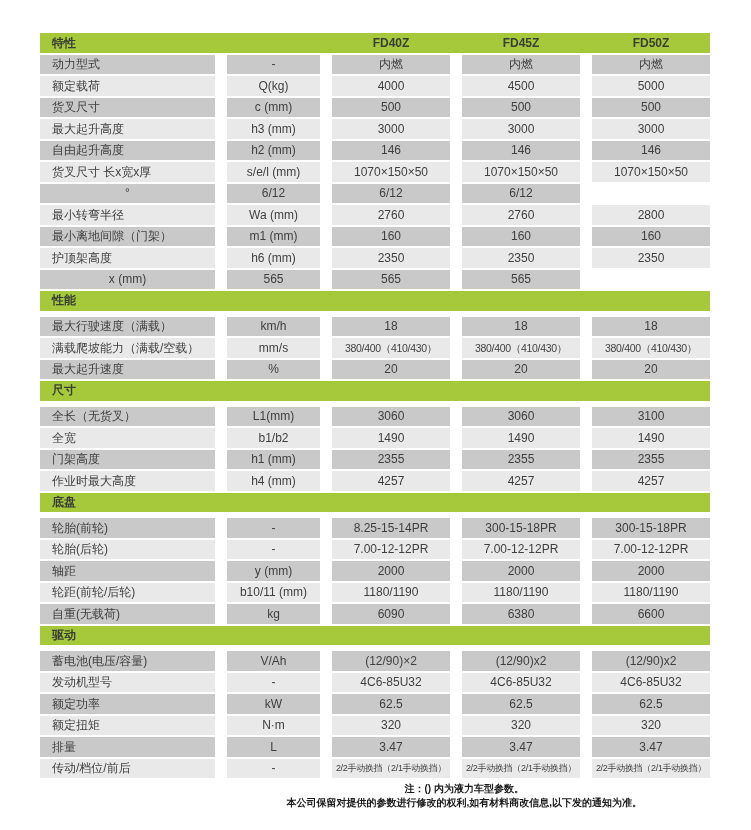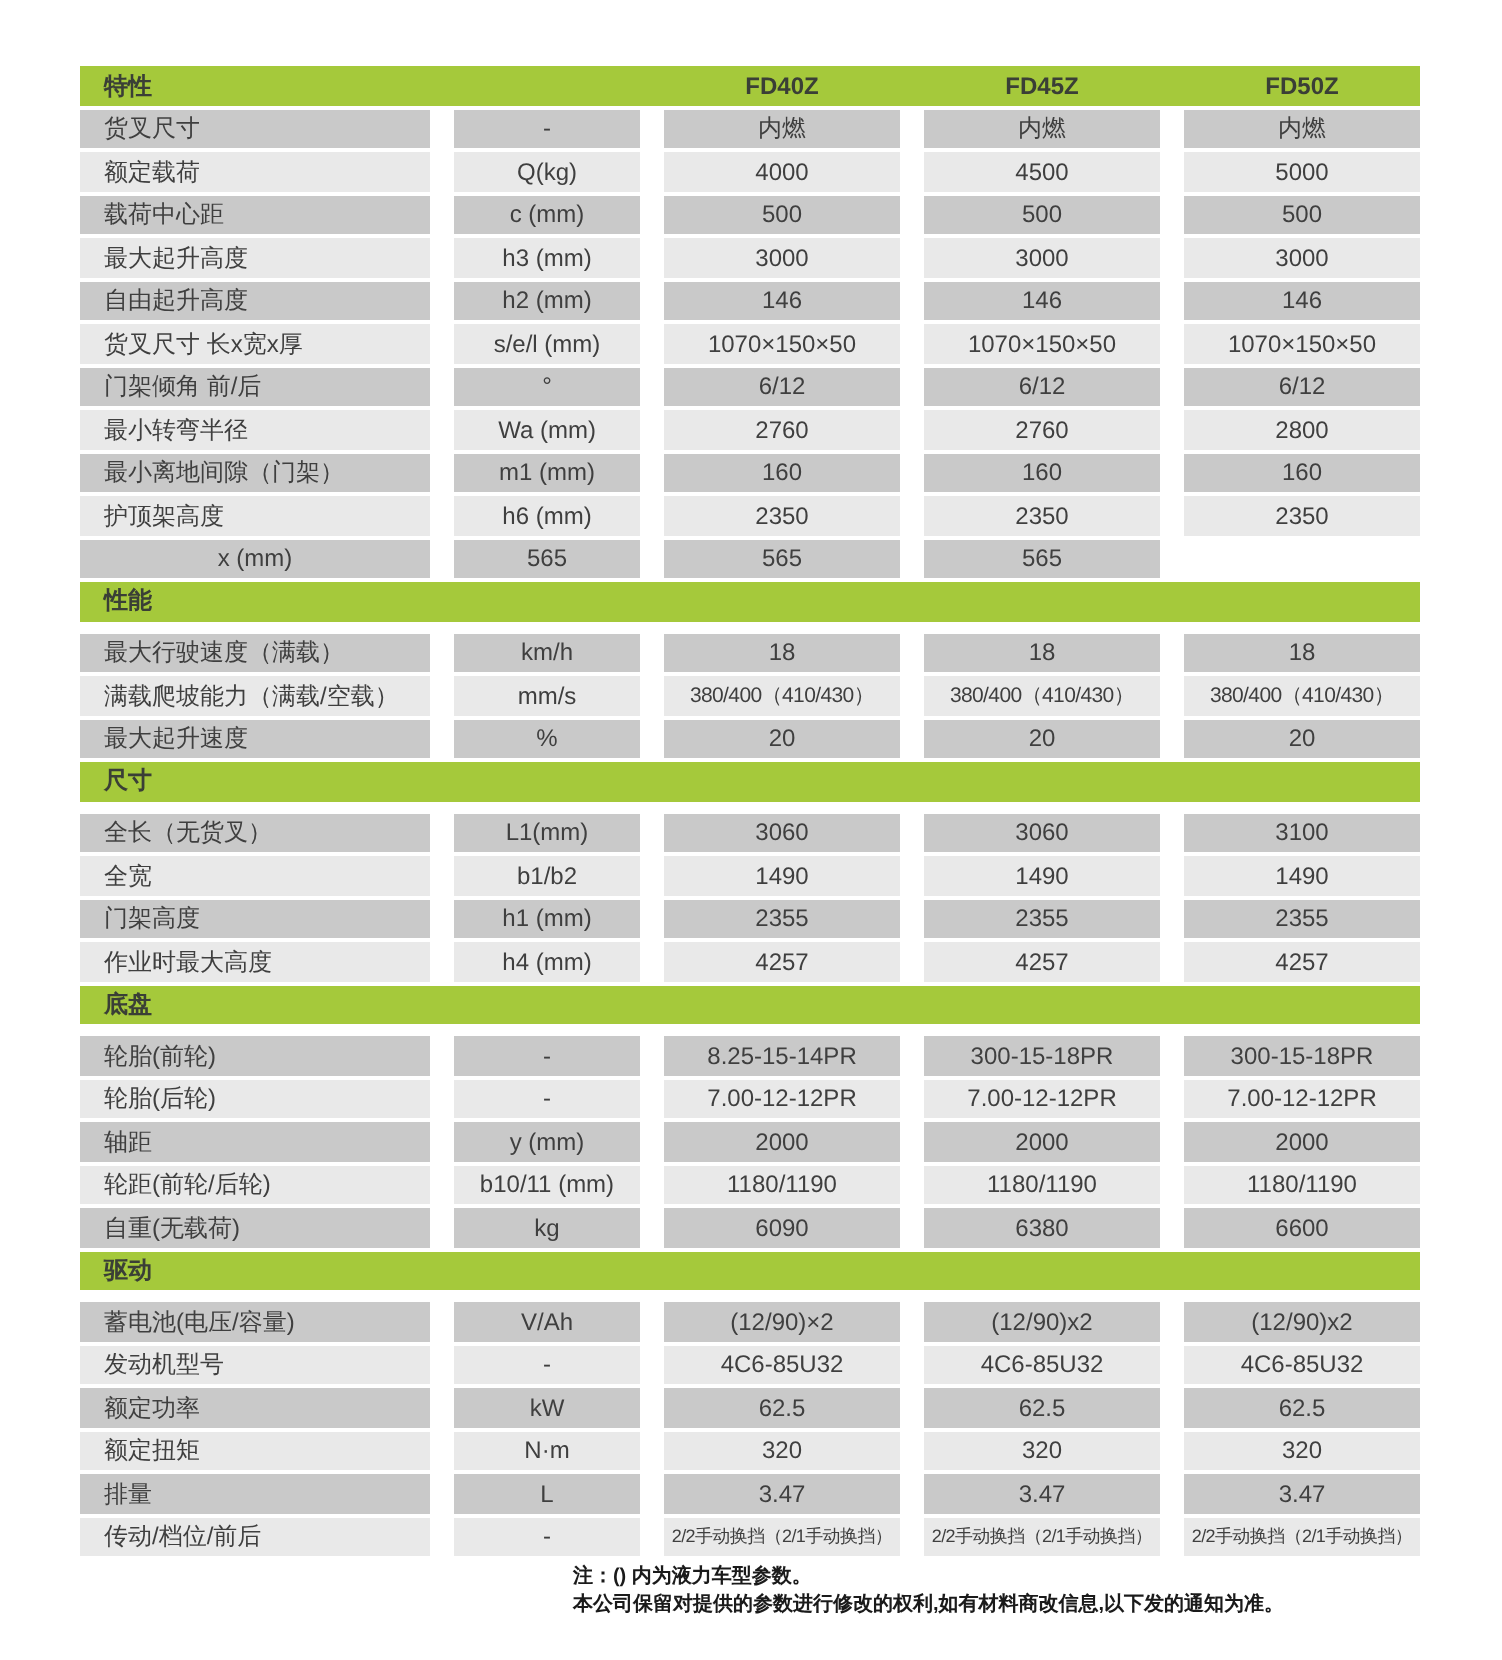--- a/index.html
+++ b/index.html
@@ -50,21 +50,21 @@
     white-space:nowrap;overflow:hidden;
     line-height:1;
   }
   .cell.label{justify-content:flex-start;padding-left:12px;}
   .data-row.dark .cell{background:var(--row-dark);}
   .data-row.light .cell{background:var(--row-light);}
   .cell.sm{font-size:10.5px;letter-spacing:-0.3px;}
   .cell.xs{font-size:9px;letter-spacing:-0.3px;}
   .footnotes{
     position:absolute;right:41px;top:782px;
-    text-align:left;
+    text-align:center;
     font-size:10px;font-weight:bold;
     color:var(--footnote-text);
     line-height:14px;
   }
 </style>
 </head>
 <body>
 
 <div class="sheet">
 
@@ -73,35 +73,35 @@
     <div class="row header-row">
       <div class="cell label">特性</div>
       <div class="cell"></div>
       <div class="cell">FD40Z</div>
       <div class="cell">FD45Z</div>
       <div class="cell">FD50Z</div>
     </div>
 
     <div>
         <div class="row data-row dark">
-          <div class="cell label">货叉尺寸</div>
+          <div class="cell label">动力型式</div>
           <div class="cell unit">-</div>
           <div class="cell val">内燃</div>
           <div class="cell val">内燃</div>
           <div class="cell val">内燃</div>
         </div>
         <div class="row data-row light">
           <div class="cell label">额定载荷</div>
           <div class="cell unit">Q(kg)</div>
           <div class="cell val">4000</div>
           <div class="cell val">4500</div>
           <div class="cell val">5000</div>
         </div>
         <div class="row data-row dark">
-          <div class="cell label">载荷中心距</div>
+          <div class="cell label">货叉尺寸</div>
           <div class="cell unit">c (mm)</div>
           <div class="cell val">500</div>
           <div class="cell val">500</div>
           <div class="cell val">500</div>
         </div>
         <div class="row data-row light">
           <div class="cell label">最大起升高度</div>
           <div class="cell unit">h3 (mm)</div>
           <div class="cell val">3000</div>
           <div class="cell val">3000</div>
@@ -115,21 +115,20 @@
           <div class="cell val">146</div>
         </div>
         <div class="row data-row light">
           <div class="cell label">货叉尺寸 长x宽x厚</div>
           <div class="cell unit">s/e/l (mm)</div>
           <div class="cell val">1070×150×50</div>
           <div class="cell val">1070×150×50</div>
           <div class="cell val">1070×150×50</div>
         </div>
         <div class="row data-row dark">
-          <div class="cell label">门架倾角 前/后</div>
           <div class="cell unit">°</div>
           <div class="cell val">6/12</div>
           <div class="cell val">6/12</div>
           <div class="cell val">6/12</div>
         </div>
         <div class="row data-row light">
           <div class="cell label">最小转弯半径</div>
           <div class="cell unit">Wa (mm)</div>
           <div class="cell val">2760</div>
           <div class="cell val">2760</div>

